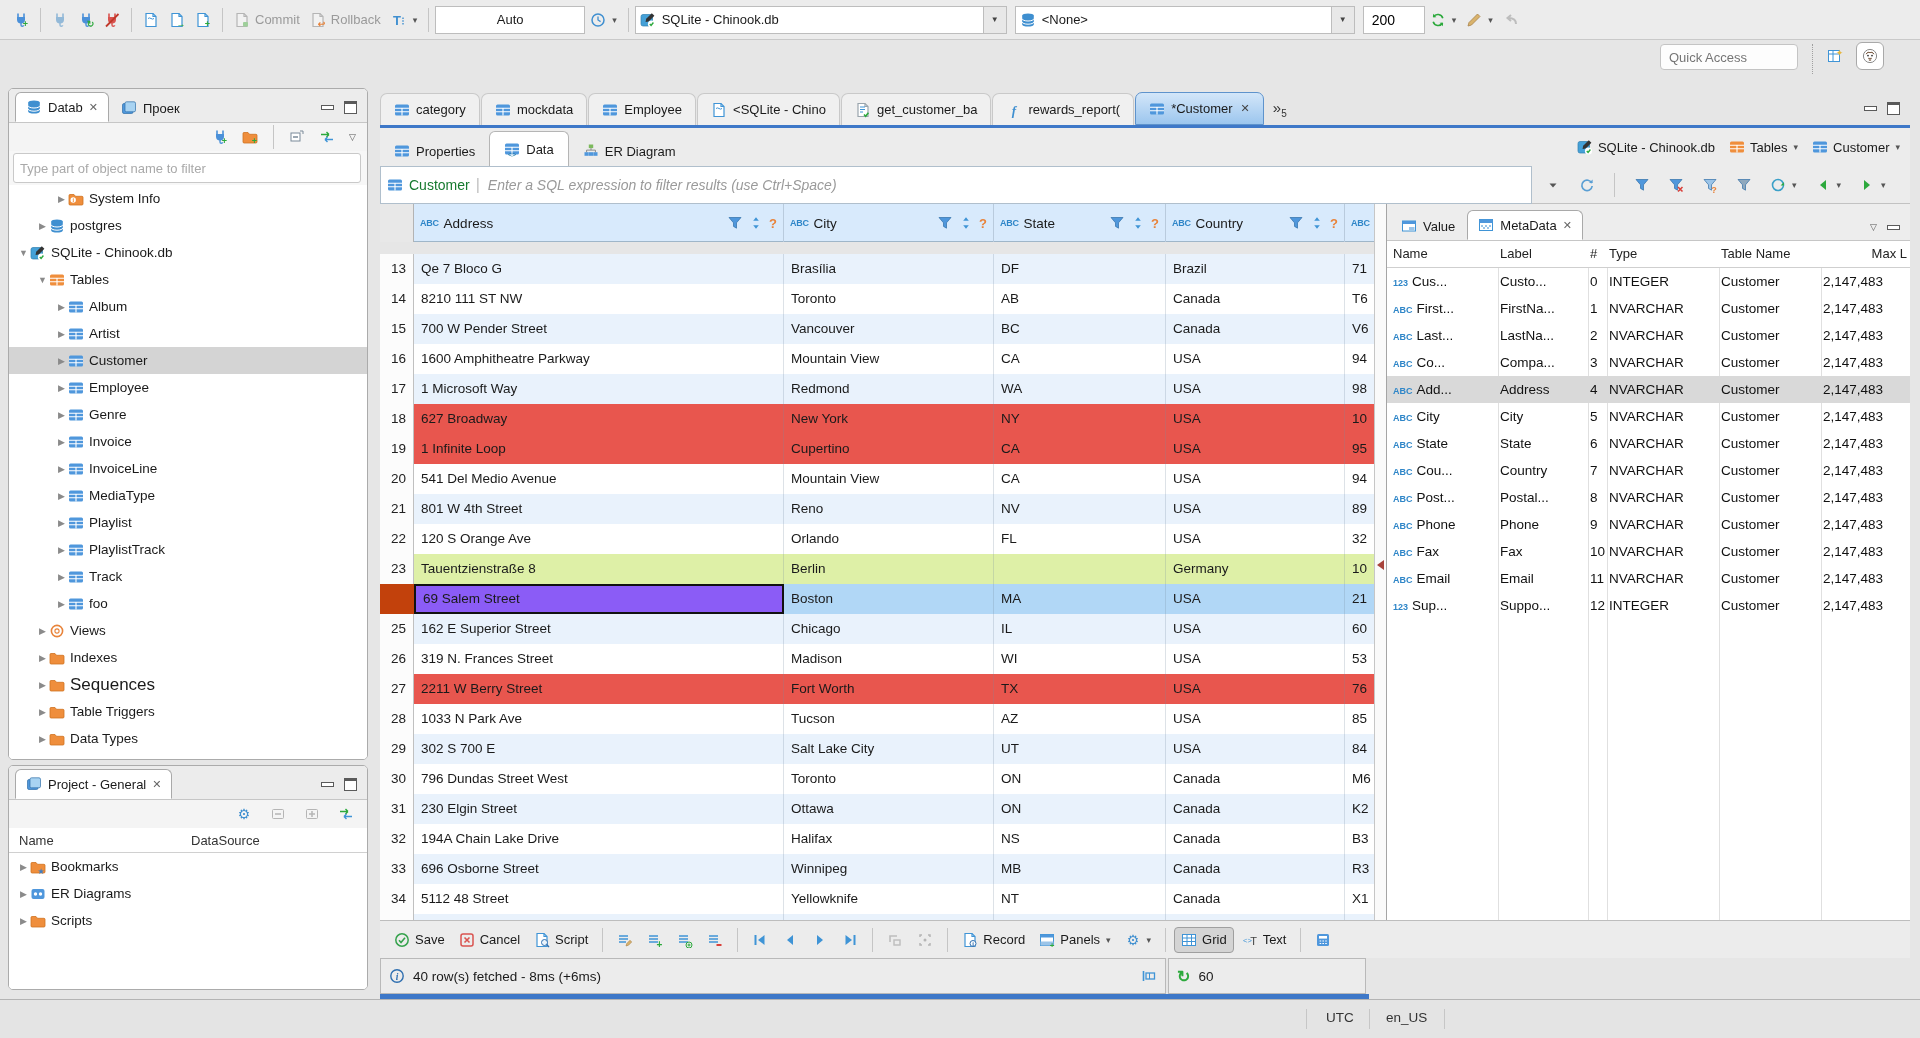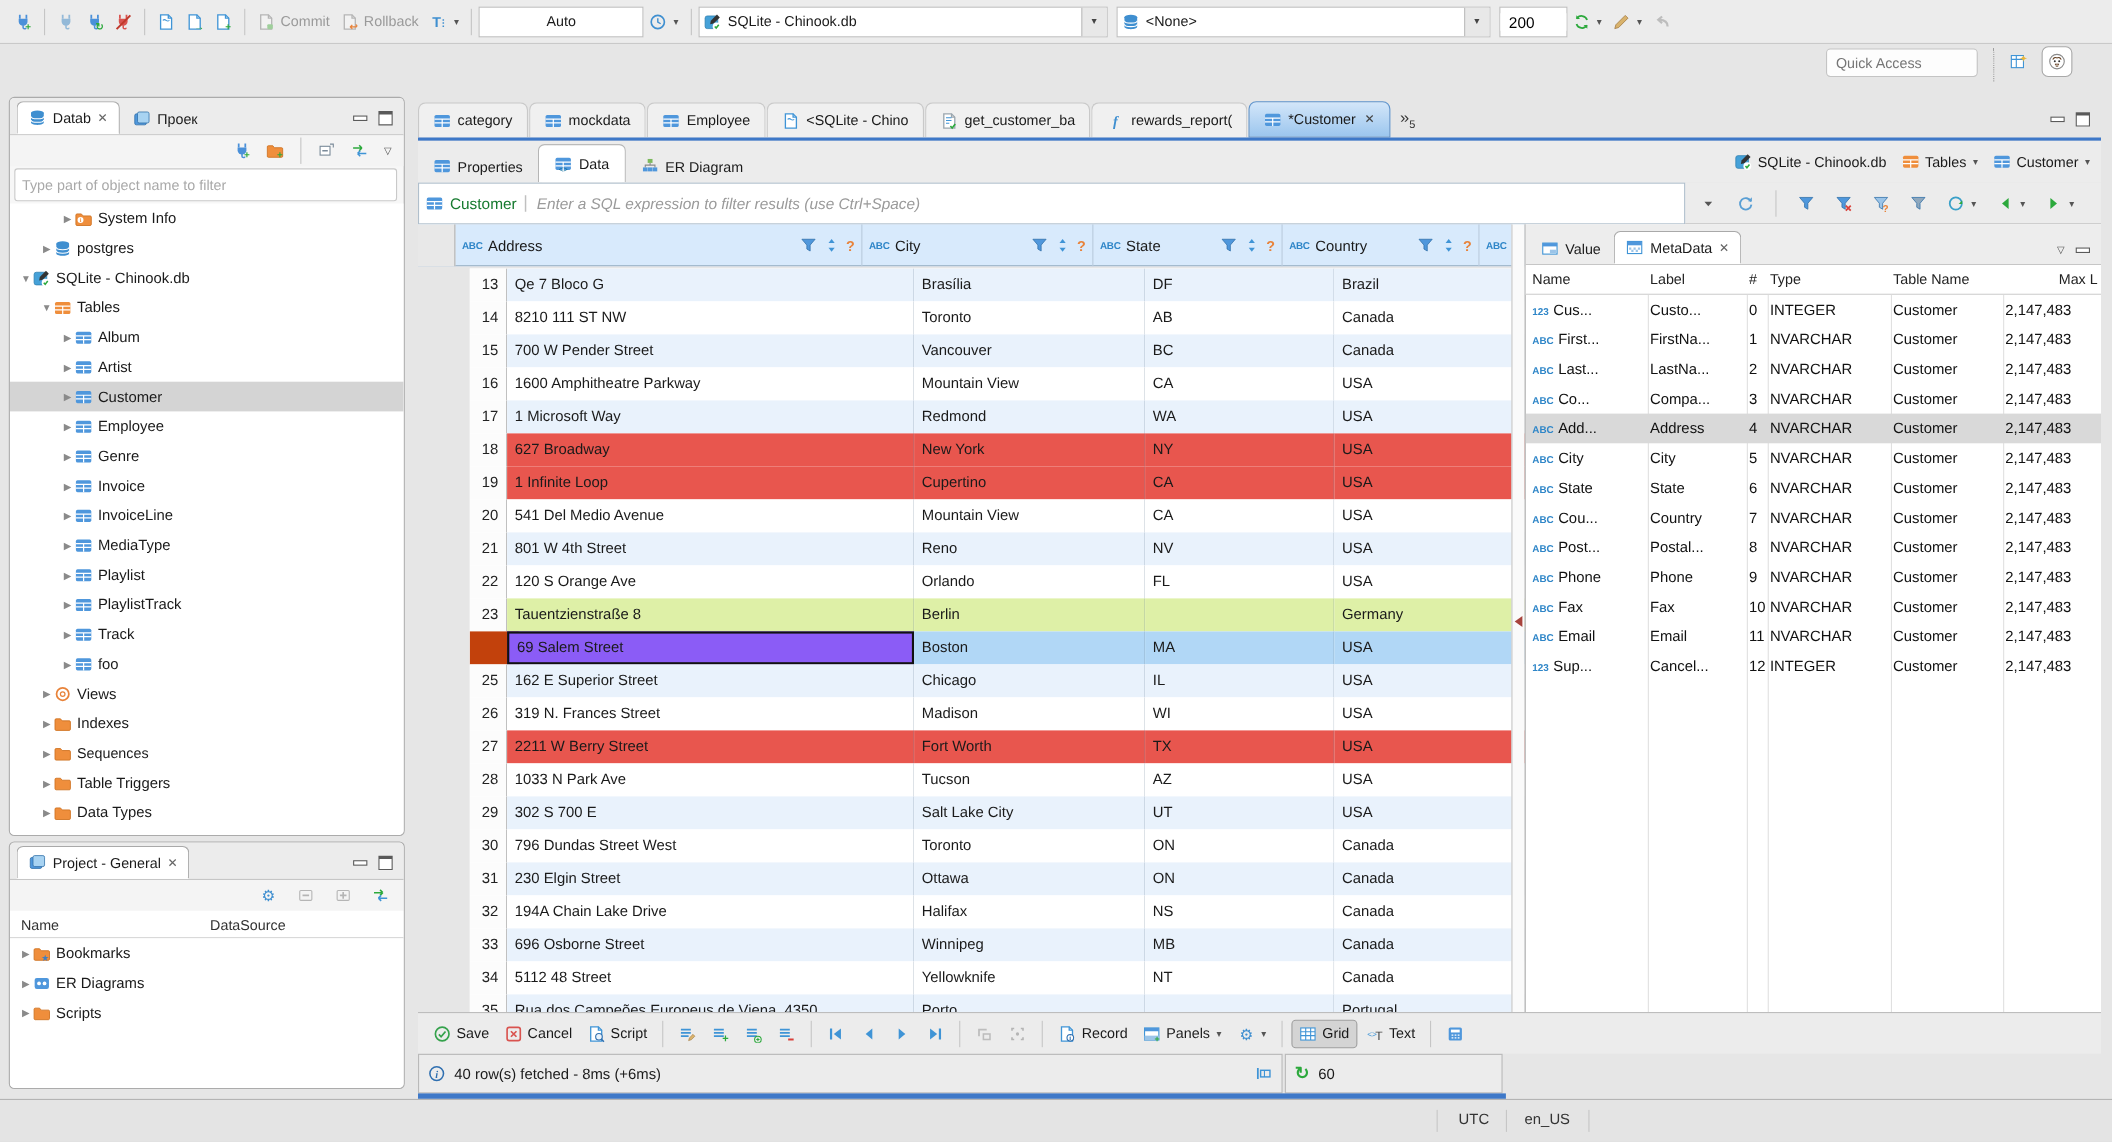--- a/index.html
+++ b/index.html
@@ -56,21 +56,21 @@
   #filter-table-label{color:#167a2f;font-size:14px;}
   #filter-pipe{color:#c0c0c0;font-size:16px;}
   #filter-input{flex:1;border:none;outline:none;font-style:italic;font-size:14px;color:#333;font-family:"Liberation Sans",sans-serif;background:transparent;}
   #filter-input::placeholder{color:#9a9a9a;}
   #filter-icons{display:flex;align-items:center;gap:8px;padding-left:8px;}
   
   #grid-header{left:380px;top:204px;width:1006px;height:38px;background:#d8eafc;border-bottom:1px solid #9fb6c9;box-sizing:border-box;}
   .gh-cell{position:absolute;top:0;height:38px;display:flex;align-items:center;border-right:1px solid #b9cbdd;box-sizing:border-box;padding:0 6px;gap:5px;}
   .abc{font-size:9px;font-weight:bold;color:#2f86c8;letter-spacing:-0.3px;flex:none;}
   .qmark{color:#e8833a;font-weight:bold;font-size:13px;}
-  #grid-body{left:380px;top:244px;width:1006px;height:678px;background:#fff;overflow:hidden;margin-left:47px;}
+  #grid-body{left:380px;top:254px;width:1006px;height:678px;background:#fff;overflow:hidden;}
   .grow{position:relative;height:30px;}
   .gcell{position:absolute;top:0;height:30px;line-height:30px;padding:0 7px;box-sizing:border-box;white-space:nowrap;overflow:hidden;border-right:1px solid rgba(120,140,160,0.25);font-size:13.5px;}
   .gnum{text-align:right;color:#222;background:#fcfcfc;border-right:1px solid #c0c0c0;}
   #marker-strip{left:1374px;top:204px;width:12px;height:716px;background:#fafafa;border-left:1px solid #c6c6c6;box-sizing:border-box;}
   
   #meta-panel{left:1386px;top:204px;width:524px;height:716px;background:#fff;border-left:1px solid #a5a5a5;box-sizing:border-box;}
   #meta-tabs{height:36px;background:#ededed;border-bottom:1px solid #c6c6c6;display:flex;align-items:flex-end;padding-left:4px;}
   #meta-cols{position:relative;height:26px;border-bottom:1px solid #cfcfcf;background:#fff;}
   .mh{position:absolute;top:0;height:26px;line-height:26px;color:#222;font-size:13px;overflow:hidden;white-space:nowrap;}
   #meta-body{position:relative;height:654px;overflow:hidden;}
@@ -545,21 +545,21 @@
           </span>
           <span style="margin-left: 5px; font-size: 13.5px;">Indexes</span>
         </div>
         <div class="trow" style="padding-left: 27px;">
           <span class="texp">▶</span>
           <span class="ic">
             <svg width="16" height="16" viewBox="0 0 16 16" xmlns="http://www.w3.org/2000/svg">
               <path d="M1 4.5c0-.6.4-1 1-1h4l1.5 1.8H14c.6 0 1 .4 1 1v6.7c0 .6-.4 1-1 1H2c-.6 0-1-.4-1-1z" fill="#ef8e3c" stroke="#cf7322" stroke-width=".8"></path>
             </svg>
           </span>
-          <span style="margin-left: 5px; font-size: 13px;">Sequences</span>
+          <span style="margin-left: 5px; font-size: 17px;">Sequences</span>
         </div>
         <div class="trow" style="padding-left: 27px;">
           <span class="texp">▶</span>
           <span class="ic">
             <svg width="16" height="16" viewBox="0 0 16 16" xmlns="http://www.w3.org/2000/svg">
               <path d="M1 4.5c0-.6.4-1 1-1h4l1.5 1.8H14c.6 0 1 .4 1 1v6.7c0 .6-.4 1-1 1H2c-.6 0-1-.4-1-1z" fill="#ef8e3c" stroke="#cf7322" stroke-width=".8"></path>
             </svg>
           </span>
           <span style="margin-left: 5px; font-size: 13.5px;">Table Triggers</span>
         </div>
@@ -1284,21 +1284,21 @@
         <div class="mrow">
           <span class="mcell" style="left: 6px; width: 104px;"><span class="tagic">ABC</span><span>Email</span></span>
           <span class="mcell" style="left: 113px; width: 86px;">Email</span>
           <span class="mcell" style="left: 203px; width: 15px;">11</span>
           <span class="mcell" style="left: 222px; width: 108px;">NVARCHAR</span>
           <span class="mcell" style="left: 334px; width: 98px;">Customer</span>
           <span class="mcell" style="left: 436px; width: 84px; text-align: left;">2,147,483</span>
         </div>
         <div class="mrow">
           <span class="mcell" style="left: 6px; width: 104px;"><span class="tagic">123</span><span>Sup...</span></span>
-          <span class="mcell" style="left: 113px; width: 86px;">Cancel...</span>
+          <span class="mcell" style="left: 113px; width: 86px;">Suppo...</span>
           <span class="mcell" style="left: 203px; width: 15px;">12</span>
           <span class="mcell" style="left: 222px; width: 108px;">INTEGER</span>
           <span class="mcell" style="left: 334px; width: 98px;">Customer</span>
           <span class="mcell" style="left: 436px; width: 84px; text-align: left;">2,147,483</span>
         </div>
       </div>
   </div>
 
   <div id="result-toolbar" class="abs">
       <span class="rt-btn">

